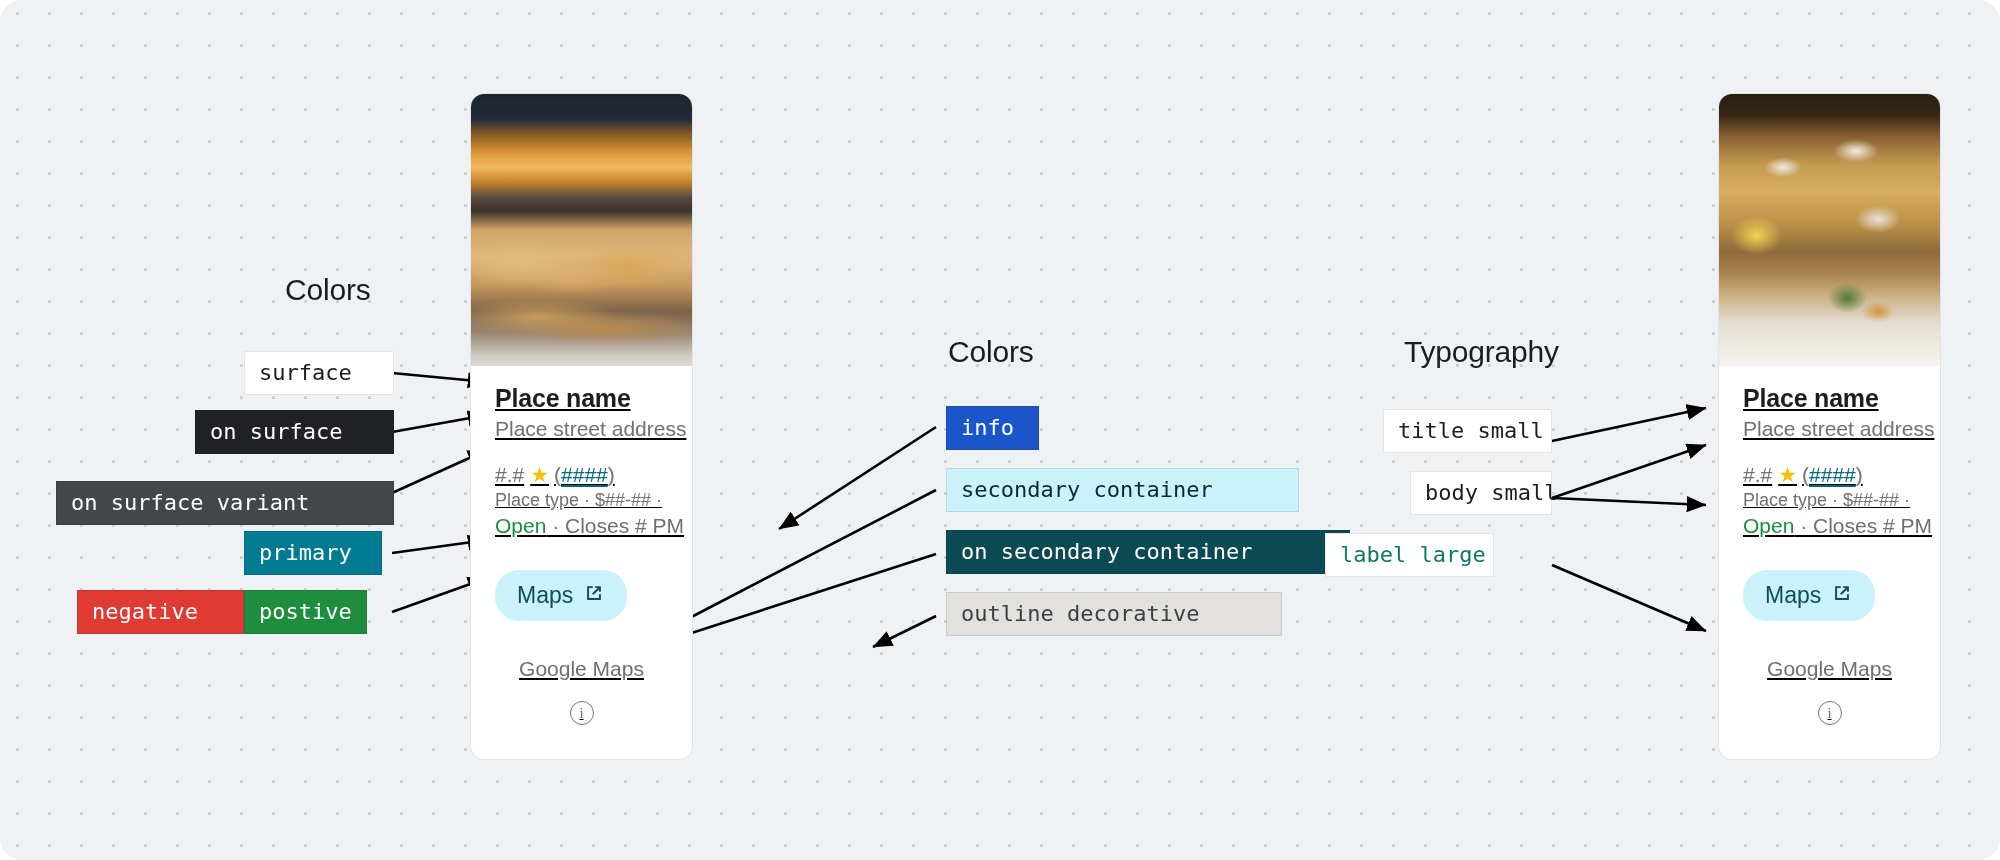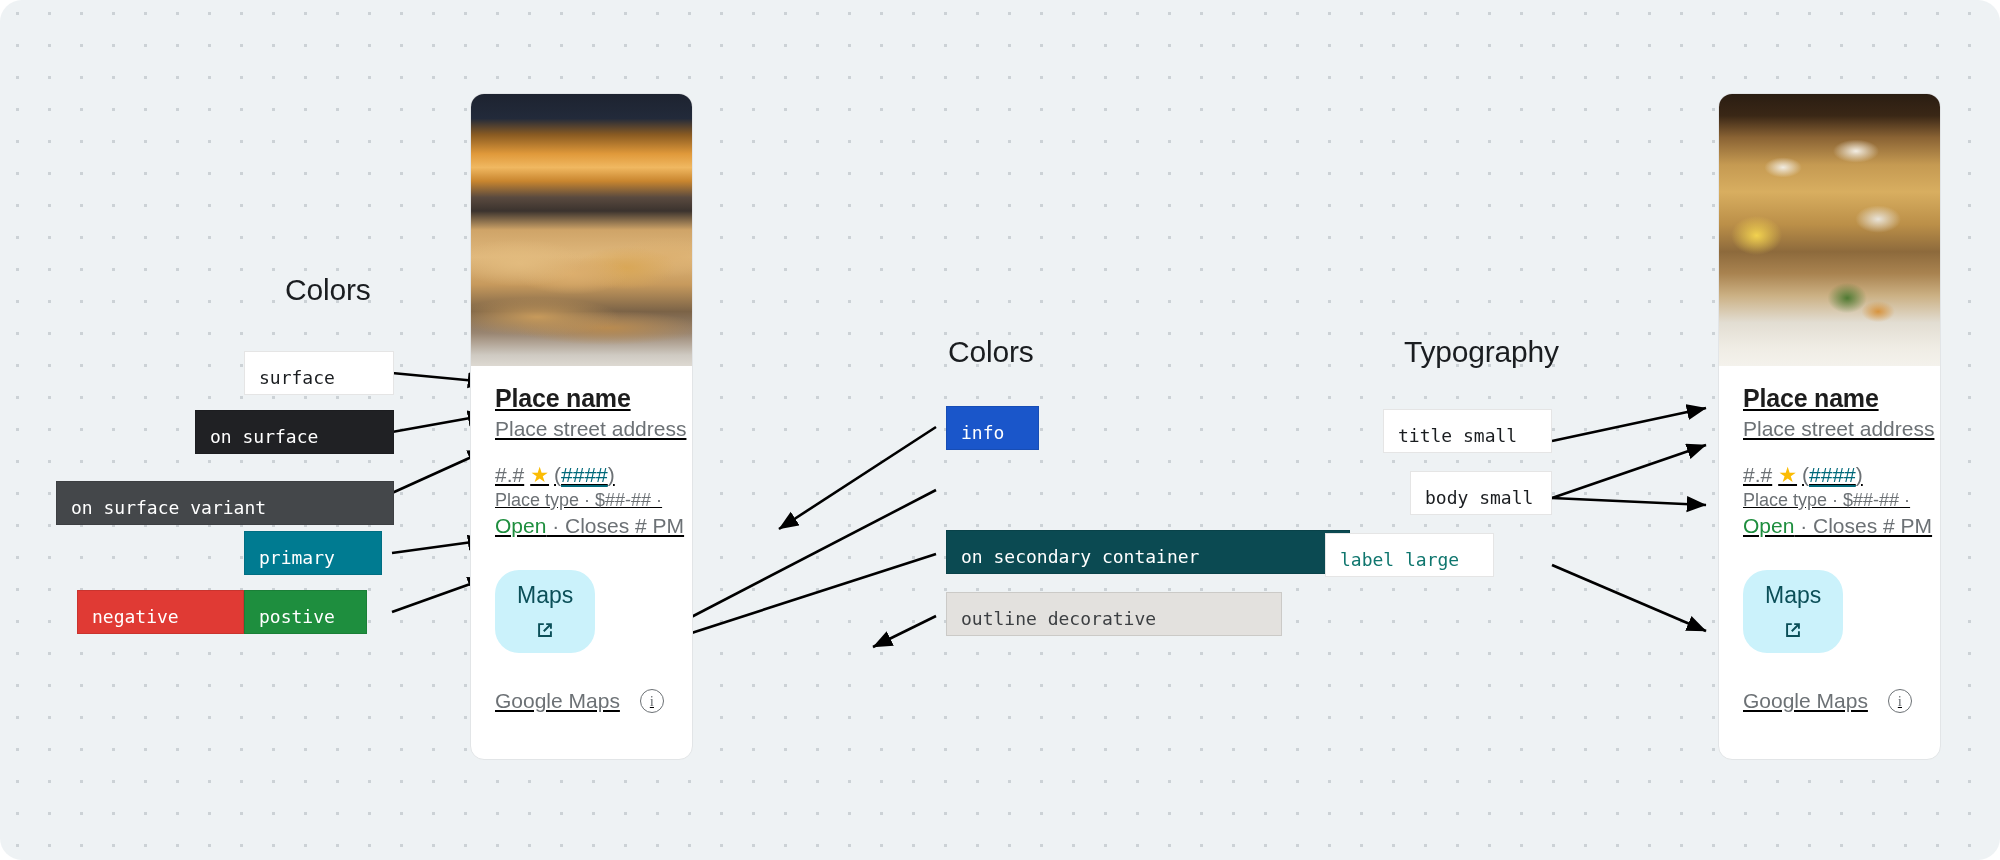--- a/index.html
+++ b/index.html
@@ -29,23 +29,23 @@
     font-weight:400;
     color:#1a1d20;
     letter-spacing:-0.2px;
     white-space:nowrap;
   }
 
   
   .chip{
     position:absolute;
     font-family:"DejaVu Sans Mono","Liberation Mono",monospace;
-    font-size:18px;
+    font-size:22px;
     line-height:1;
-    display:flex;align-items:flex-start;
+    display:flex;align-items:center;
     padding:17px 14px;
     height:44px;
     box-sizing:border-box;
     white-space:nowrap;
     border:1px solid rgba(0,0,0,0.10);
   }
 
   
   .card{
     position:absolute;
@@ -75,31 +75,30 @@
   }
   .star{color:#fbbc04;font-size:21px;margin:0 5px 0 6px;}
   .rev{color:#00697a;text-decoration:underline;text-underline-offset:3px;}
   .place-meta{
     font-size:18px;color:#6c7175;margin:0;white-space:nowrap;
     display:flex;align-items:center;gap:0;
   }
   .place-hours{font-size:21px;margin:0;white-space:nowrap;color:#6c7175;}
   .open{color:#1e8e3e;}
   .maps-btn{
-    display:inline-flex;align-items:center;gap:10px;
+    display:inline-flex;gap:10px;
     background:#cbf2fb;color:#0b4f58;
     font-size:23px;font-weight:500;
     padding:12px 22px;border-radius:24px;
     border:none;cursor:pointer;
     font-family:"Liberation Sans",sans-serif;
-    flex-direction:column;
   }
   .footer-row{
     display:flex;align-items:center;gap:20px;
-    font-size:21px;color:#6c7175;
+    font-size:21px;color:#6c7175;flex-direction:column;
   }
   .info-circle{
     width:22px;height:22px;border:1.8px solid #6c7175;border-radius:50%;
     display:inline-flex;align-items:center;justify-content:center;
     font-size:15px;font-family:"Liberation Serif",serif;color:#6c7175;line-height:1;
   }
 
   
   .photo-bakery{
     width:100%;height:100%;
@@ -184,20 +183,23 @@
   <div class="chip" style="left:77px;top:590px;width:167px;background:#e03a34;color:#ffffff;">
     <span>negative</span>
   </div>
   <div class="chip" style="left:244px;top:590px;width:123px;background:#1e8e3e;color:#ffffff;">
     <span>postive</span>
   </div>
 
   <div class="chip" style="left:946px;top:406px;width:93px;background:#1a56ca;color:#ffffff;">
     <span>info</span>
   </div>
+  <div class="chip" style="left:946px;top:468px;width:353px;background:#cbf2fb;color:#0b2a2f;">
+    <span>secondary container</span>
+  </div>
   <div class="chip" style="left:946px;top:530px;width:404px;background:#0b4a52;color:#ffffff;">
     <span>on secondary container</span>
   </div>
   <div class="chip" style="left:946px;top:592px;width:336px;background:#e3e1de;color:#3c3f42;">
     <span>outline decorative</span>
   </div>
 
   <div class="chip" style="left:1383px;top:409px;width:169px;background:#ffffff;color:#1a1d20;">
     <span>title small</span>
   </div>

